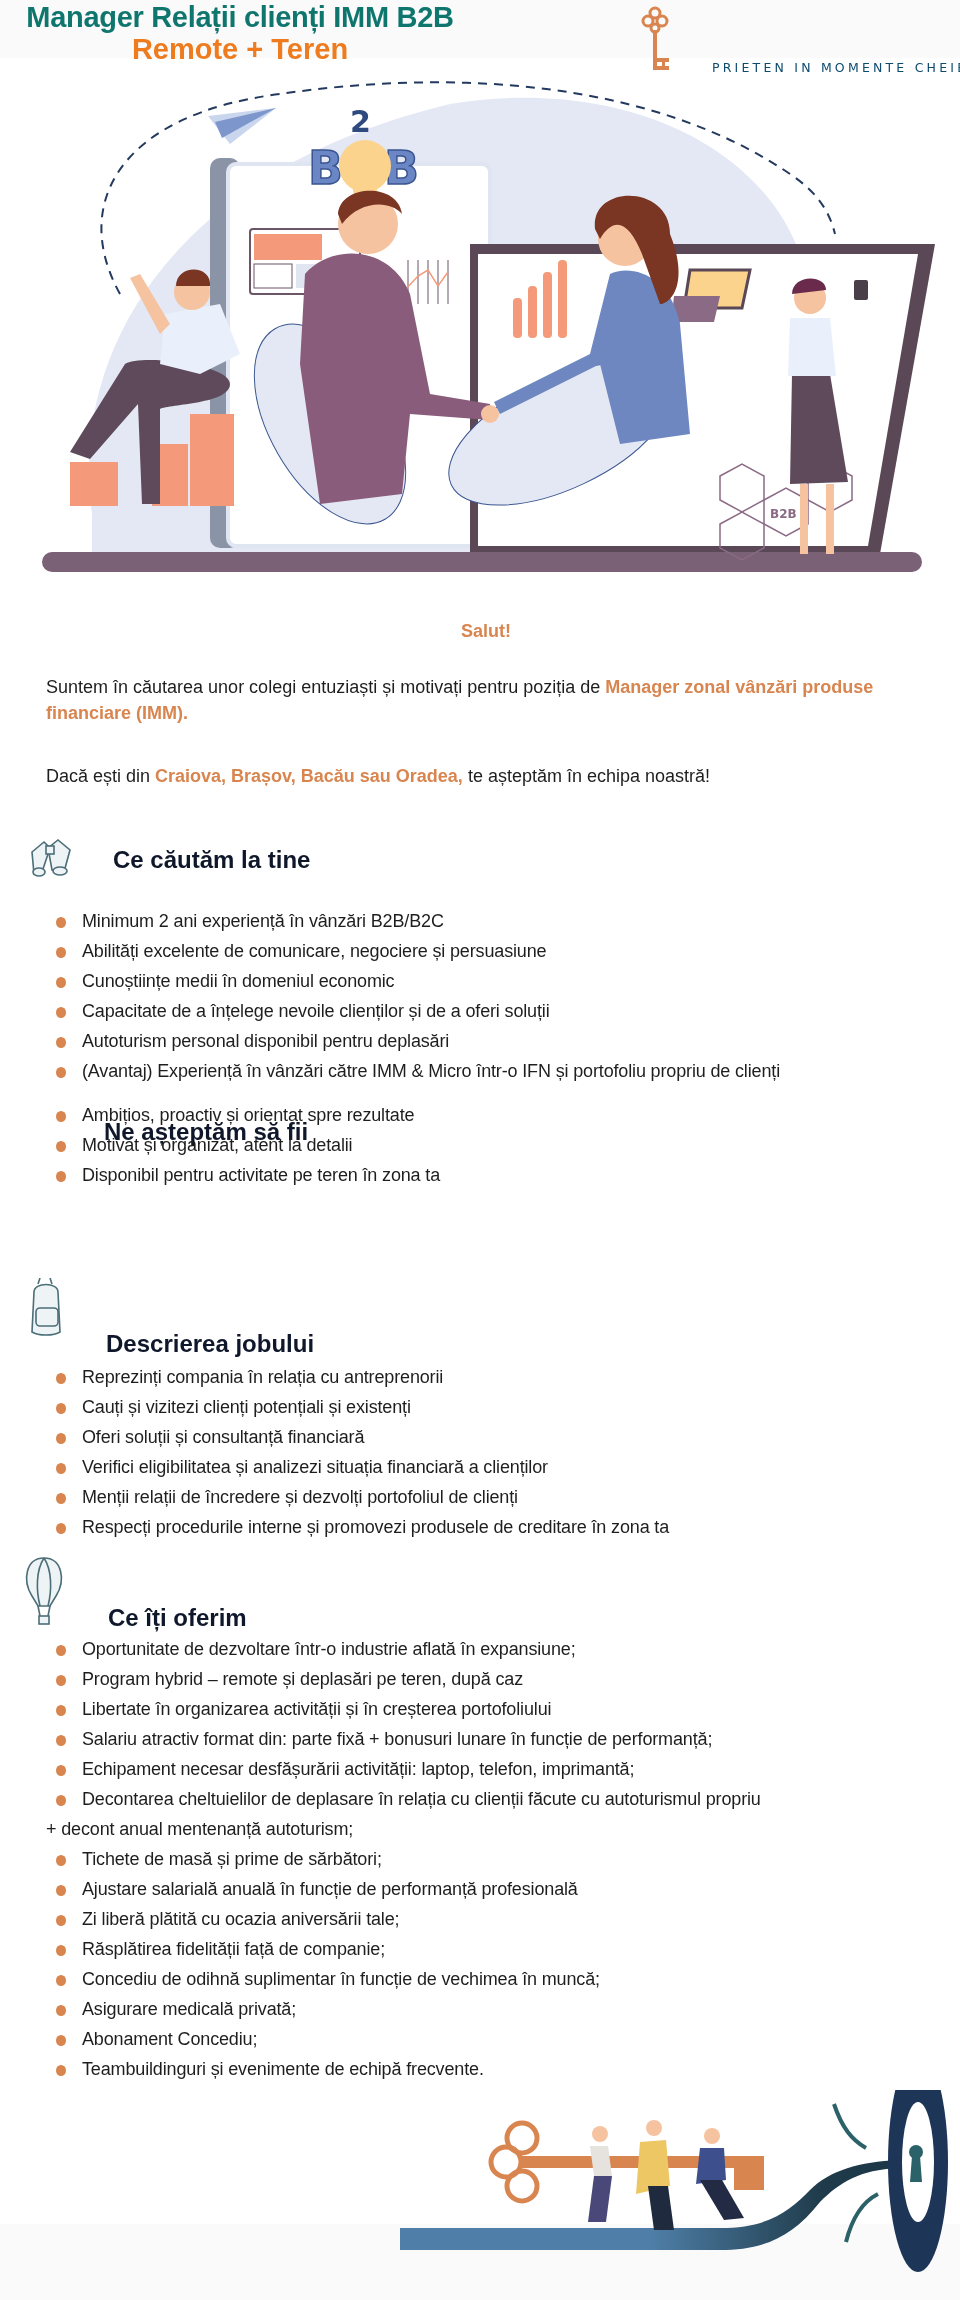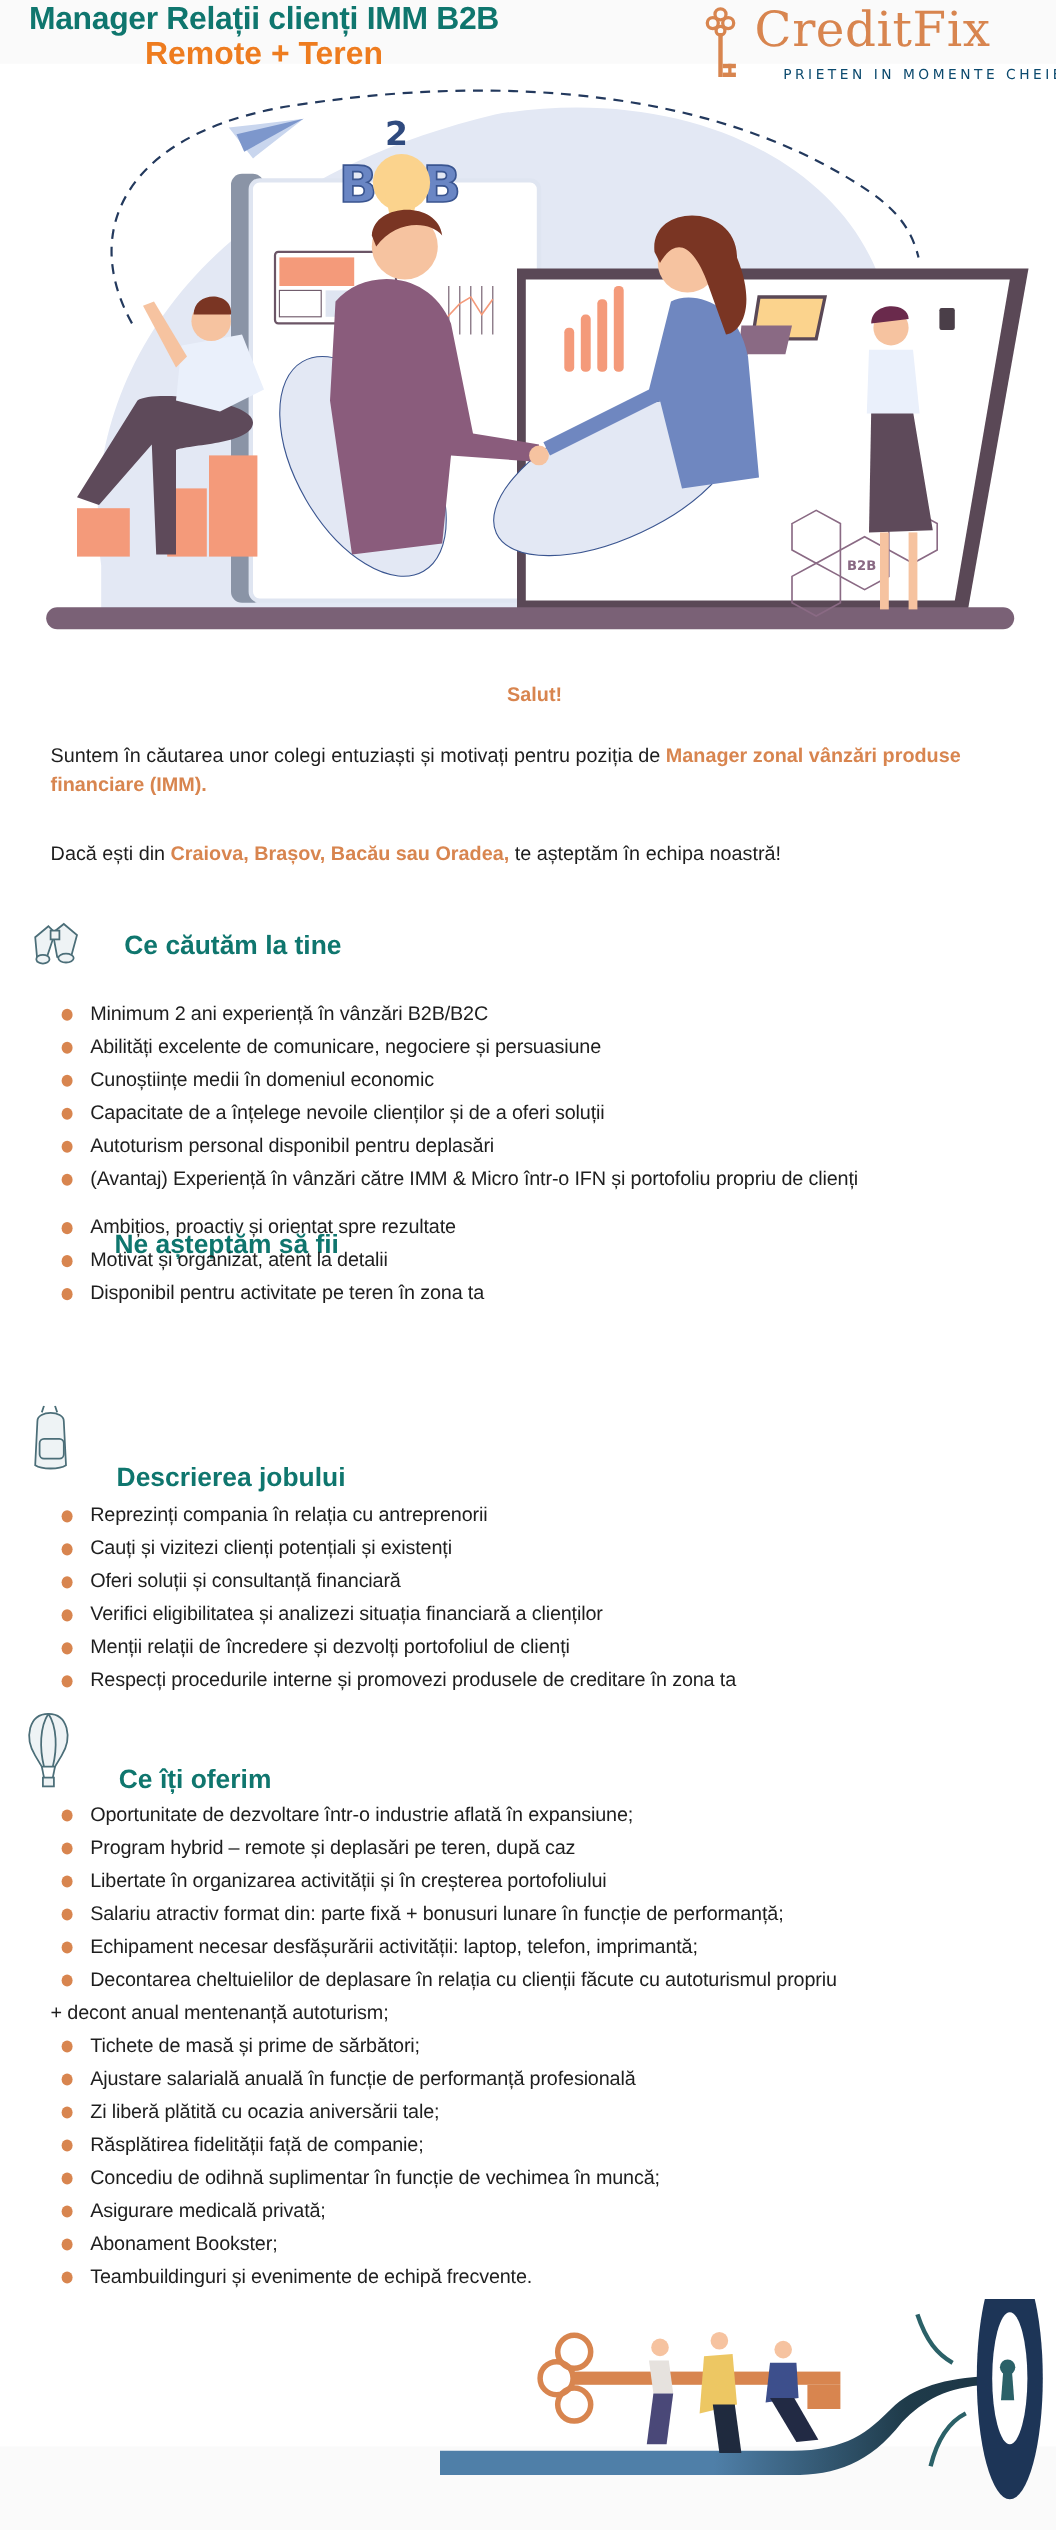--- a/index.html
+++ b/index.html
@@ -20,21 +20,21 @@
 
   .hero { position: absolute; left: 30px; top: 64px; width: 910px; height: 540px; }
 
   .intro { position: absolute; left: 46px; top: 612px; width: 880px; font-size: 18px; line-height: 26px; }
   .intro .accent { color: #d8854f; font-weight: bold; text-align: center; }
   .intro p { margin: 0; }
   .intro .hello { margin-top: 6px; }
   .intro .p1 { margin-top: 30px; }
   .intro .p2 { margin-top: 37px; }
 
-  .section-title { position: absolute; color: #0f766e; font-weight: bold; font-size: 24px; white-space: nowrap; }
+  .section-title { position: absolute; color: #0f172a; font-weight: bold; font-size: 24px; white-space: nowrap; }
   .section-icon { position: absolute; }
 
   ul.blist { position: absolute; list-style: none; font-size: 18px; }
   ul.blist li { position: relative; padding-left: 34px; height: 30px; line-height: 30px; white-space: nowrap; letter-spacing: -0.15px; }
   ul.blist li::before { content: ""; position: absolute; left: 8px; top: 11px; width: 10px; height: 11px; border-radius: 50%; background: #d8854f; }
   ul.blist li.cont { padding-left: 0; }
   ul.blist li.cont::before { display: none; }
 </style>
 </head>
 <body>
@@ -53,21 +53,20 @@
       <circle cx="17" cy="7" r="5"></circle>
       <circle cx="10" cy="15" r="5"></circle>
       <circle cx="24" cy="15" r="5"></circle>
       <circle cx="17" cy="22" r="4"></circle>
     </g>
     <rect x="15" y="24" width="4" height="40" fill="#d8854f"></rect>
     <rect x="19" y="52" width="12" height="4" fill="#d8854f"></rect>
     <rect x="19" y="60" width="12" height="4" fill="#d8854f"></rect>
     <rect x="24" y="52" width="3" height="12" fill="#d8854f"></rect>
   </svg>
-  <div class="brand">CreditFix</div>
   <div class="tagline">PRIETEN IN MOMENTE CHEIE</div>
 </div>
 
 <svg class="hero" viewBox="0 0 910 540" width="910" height="540">
 
   <path d="M62 450 C 40 300, 130 110, 420 40 C 600 10, 760 90, 780 230 L 780 500 L 62 500 Z" fill="#e3e8f4"></path>
 
   <path d="M 90 230 C 40 140, 90 50, 250 30 C 420 5, 620 15, 760 110 C 790 130, 800 150, 805 170" fill="none" stroke="#23395d" stroke-width="2" stroke-dasharray="9 7"></path>
 
   <g>
@@ -228,21 +227,21 @@
   <li>Salariu atractiv format din: parte fixă + bonusuri lunare în funcție de performanță;</li>
   <li>Echipament necesar desfășurării activității: laptop, telefon, imprimantă;</li>
   <li>Decontarea cheltuielilor de deplasare în relația cu clienții făcute cu autoturismul propriu</li>
   <li class="cont" style="margin-left:-2px;">+ decont anual mentenanță autoturism;</li>
   <li>Tichete de masă și prime de sărbători;</li>
   <li>Ajustare salarială anuală în funcție de performanță profesională</li>
   <li>Zi liberă plătită cu ocazia aniversării tale;</li>
   <li>Răsplătirea fidelității față de companie;</li>
   <li>Concediu de odihnă suplimentar în funcție de vechimea în muncă;</li>
   <li>Asigurare medicală privată;</li>
-  <li>Abonament Bookster;</li>
+  <li>Abonament Concediu;</li>
   <li>Teambuildinguri și evenimente de echipă frecvente.</li>
 </ul>
 
 <svg style="position:absolute; left:390px; top:2090px;" width="570" height="210" viewBox="0 0 570 210">
   <defs>
     <linearGradient id="road" x1="0" x2="1" y1="0" y2="0">
       <stop offset="0" stop-color="#4f7fa8"></stop>
       <stop offset="0.5" stop-color="#4f7fa8"></stop>
       <stop offset="0.85" stop-color="#1f3b4a"></stop>
       <stop offset="1" stop-color="#1c3646"></stop>

